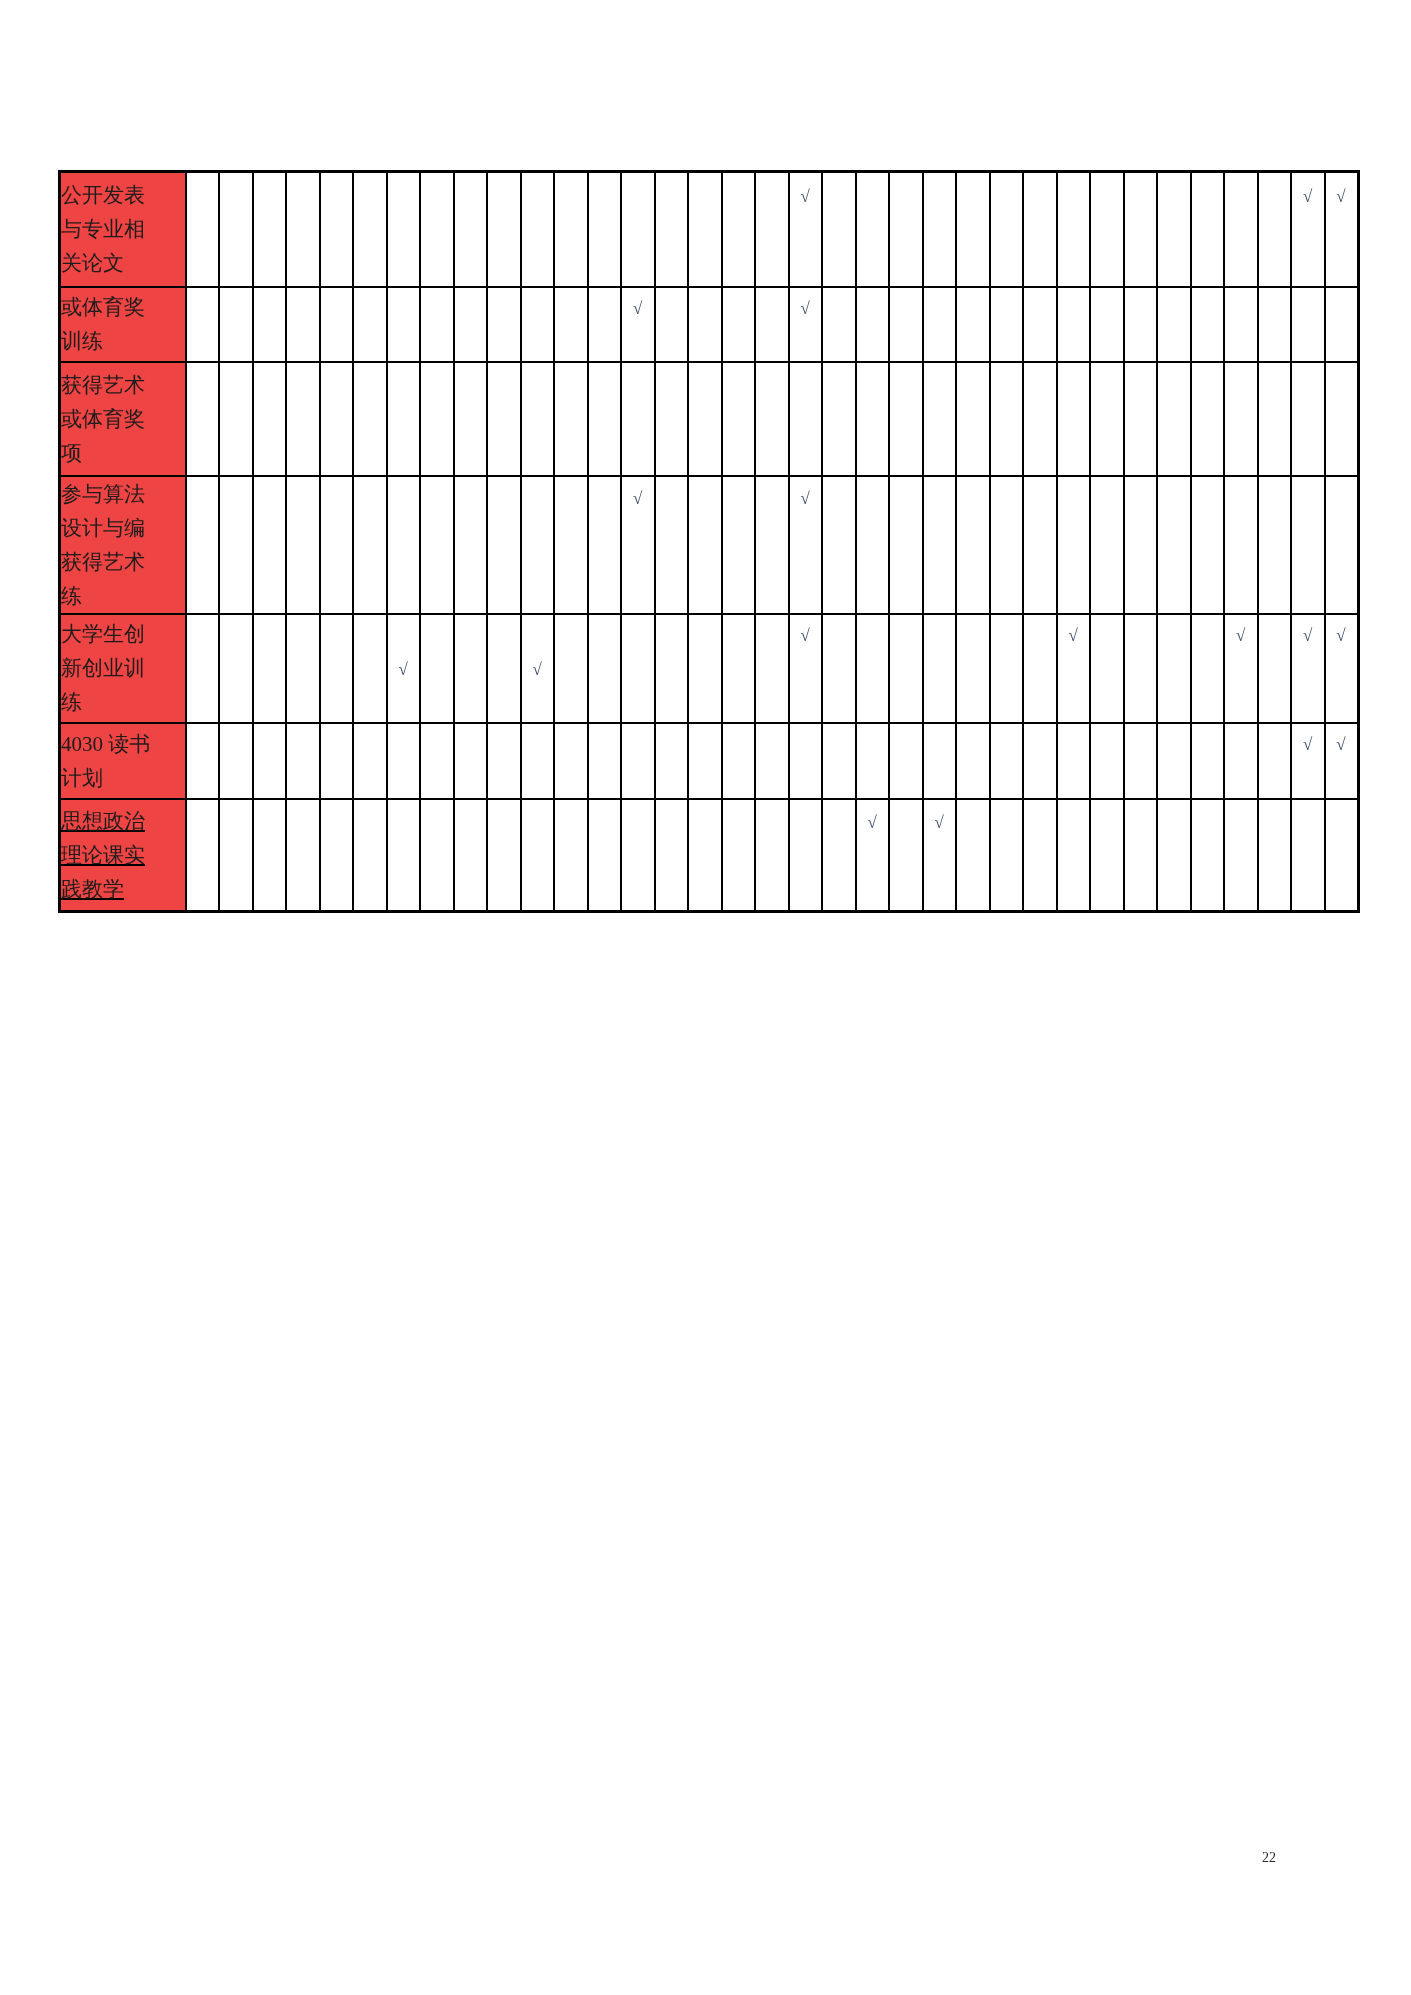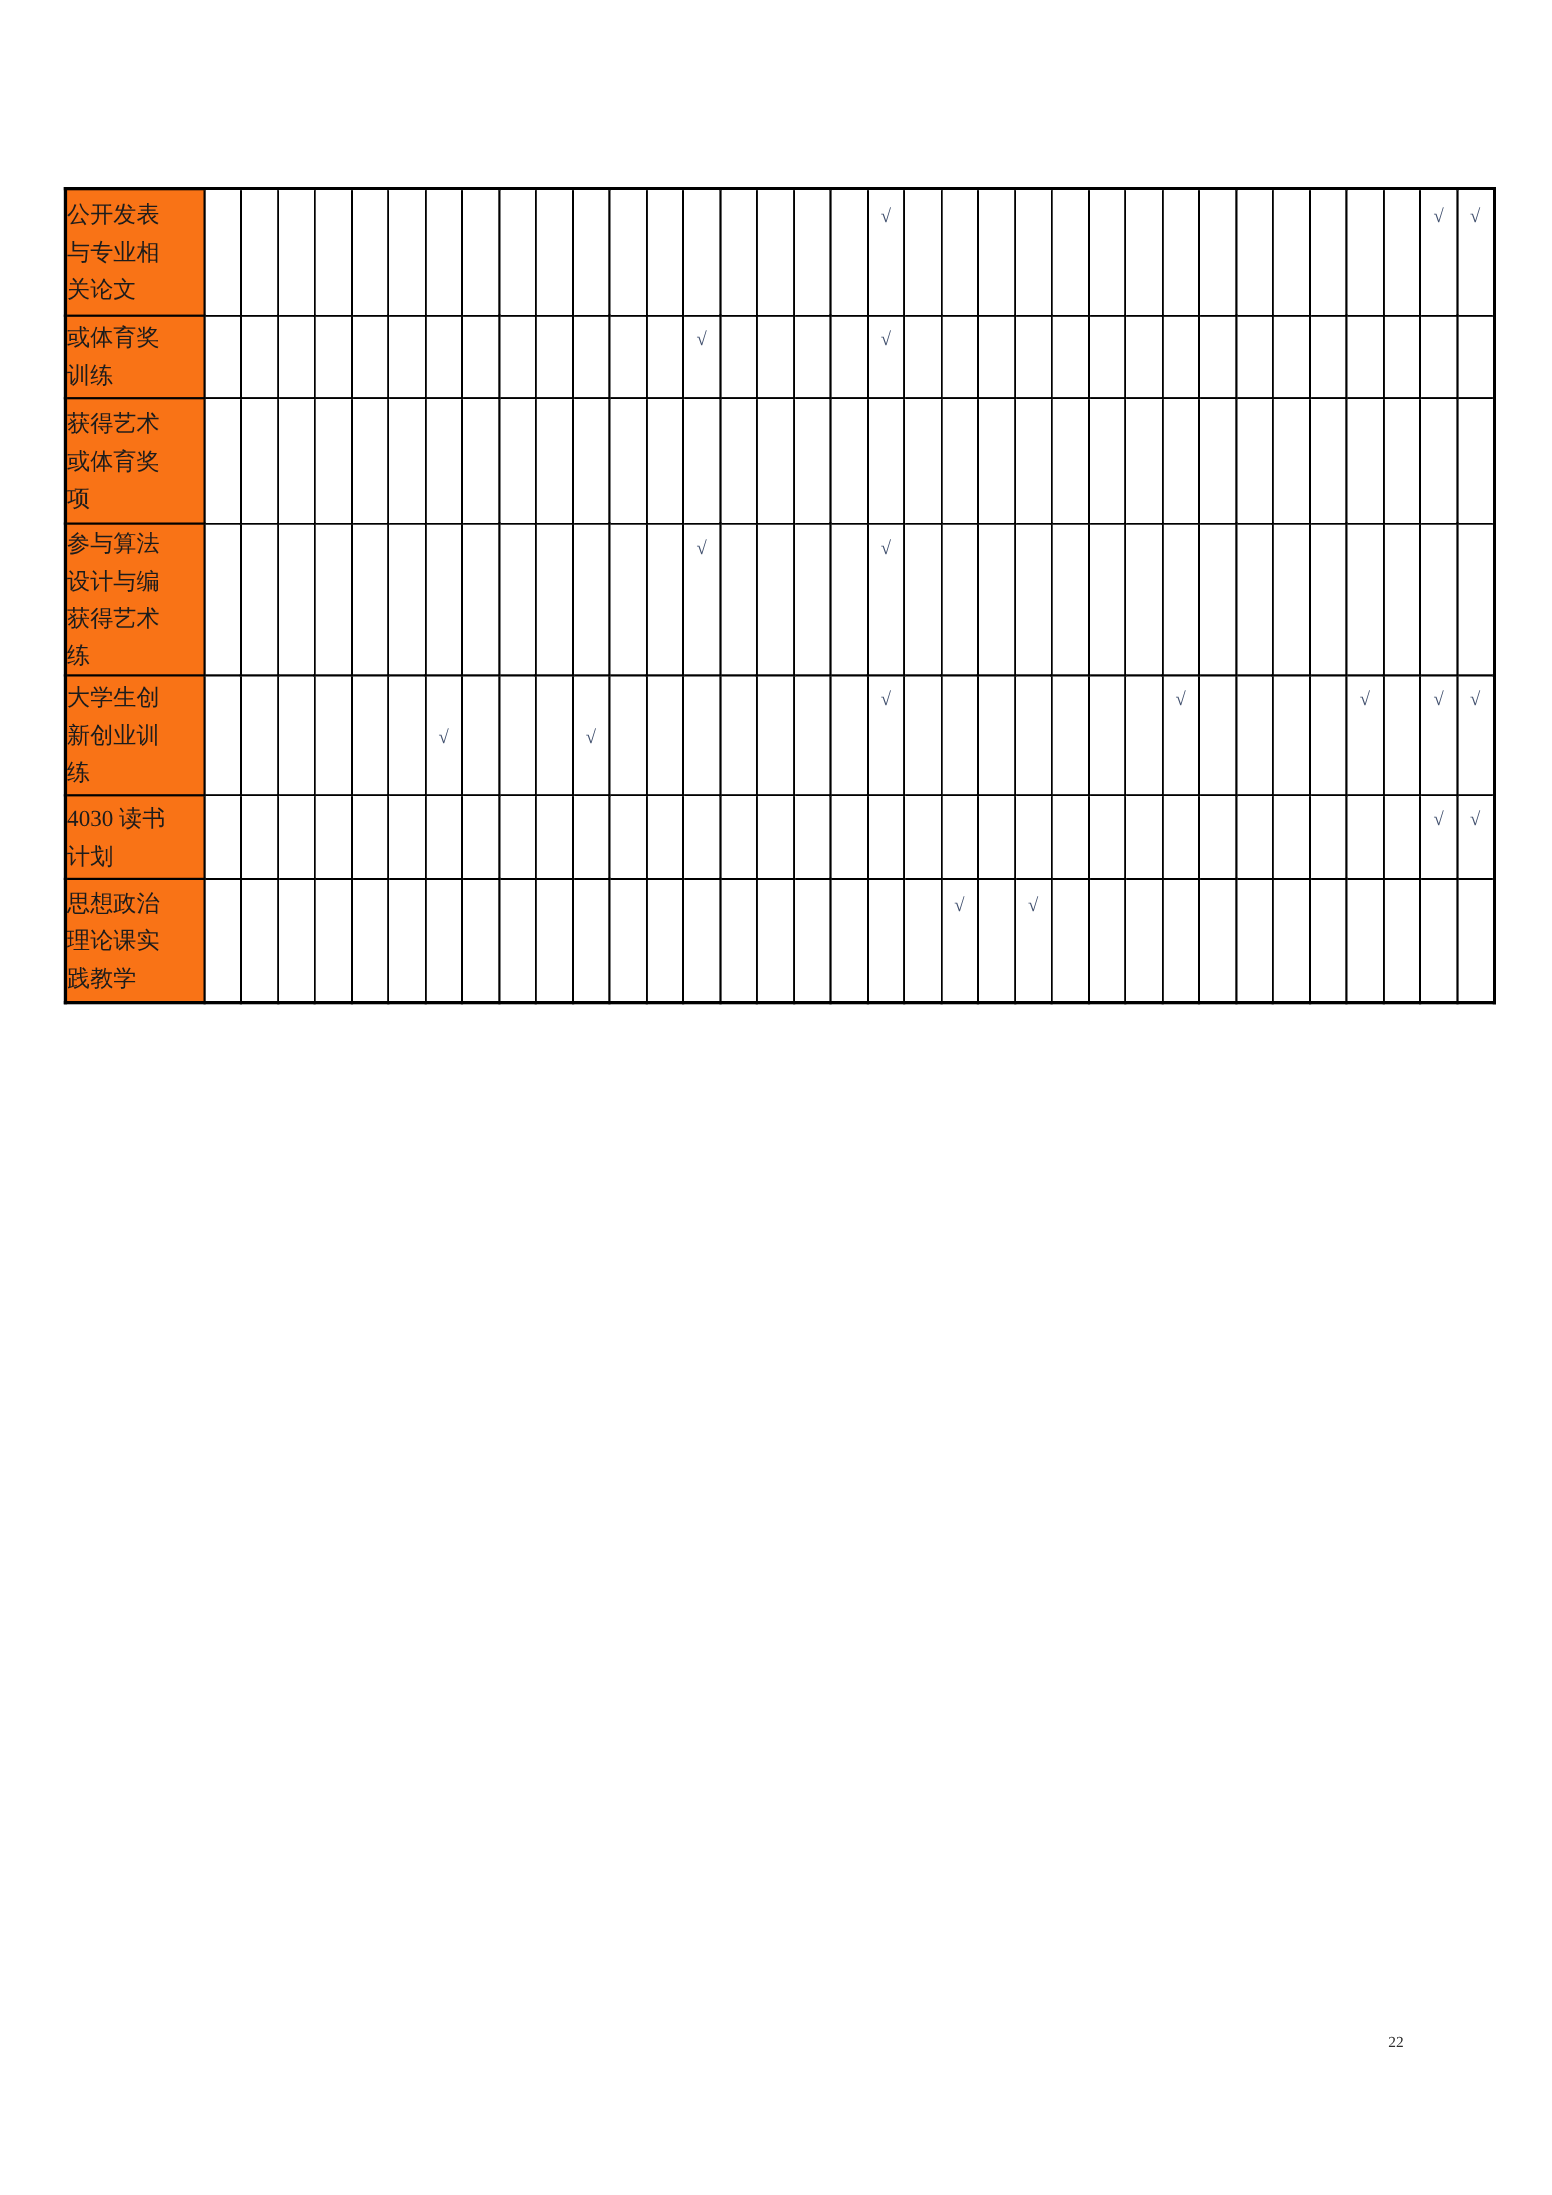--- a/index.html
+++ b/index.html
@@ -9,21 +9,21 @@
     overflow:hidden;
   }
   .page{position:absolute;left:0;top:0;width:1411px;height:1995px;background:#fff;}
   table.grid{
     position:absolute;left:58px;top:170px;
     width:1299px;border-collapse:collapse;table-layout:fixed;
     border:3px solid #000;
   }
   table.grid td{border:2px solid #000;padding:0;}
   td.label-cell{
-    padding-left:9px;vertical-align:middle;background:#f97316;
+    padding-left:9px;vertical-align:middle;background:#ef4444;
   }
   .label-line{
     font-size:21px;line-height:34px;color:#1c1c1c;white-space:nowrap;
   }
   td.data-cell{position:relative;background:#fff;}
   span.check{
     position:absolute;left:0;right:0;text-align:center;
     font-size:17px;line-height:22px;font-weight:400;
   }
   .page-number{
@@ -351,21 +351,21 @@
           <td class="data-cell"></td>
           <td class="data-cell"></td>
           <td class="data-cell"></td>
           <td class="data-cell">
             <span class="check" style="color: rgb(65, 80, 110); top: 10px;">√</span>
           </td>
           <td class="data-cell">
             <span class="check" style="color: rgb(65, 80, 110); top: 10px;">√</span>
           </td>
         </tr>
-        <tr style="height: 113px;">
+        <tr style="height: 113px; text-decoration: underline;">
           <td class="label-cell">
             <div class="label-line">思想政治</div>
             <div class="label-line">理论课实</div>
             <div class="label-line">践教学</div>
           </td>
           <td class="data-cell"></td>
           <td class="data-cell"></td>
           <td class="data-cell"></td>
           <td class="data-cell"></td>
           <td class="data-cell"></td>

